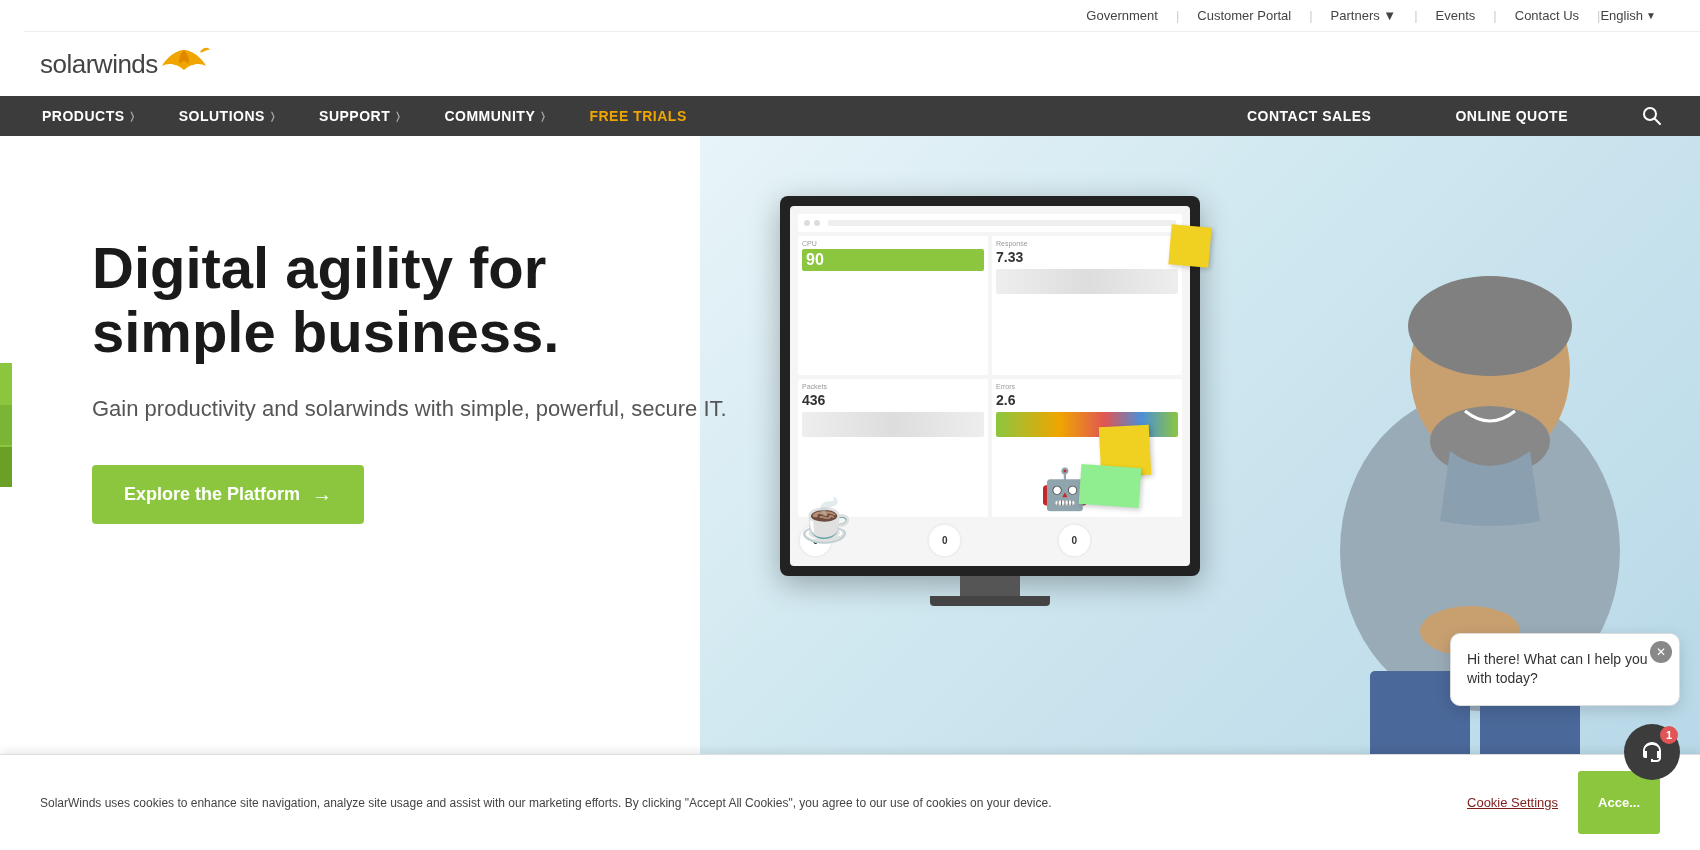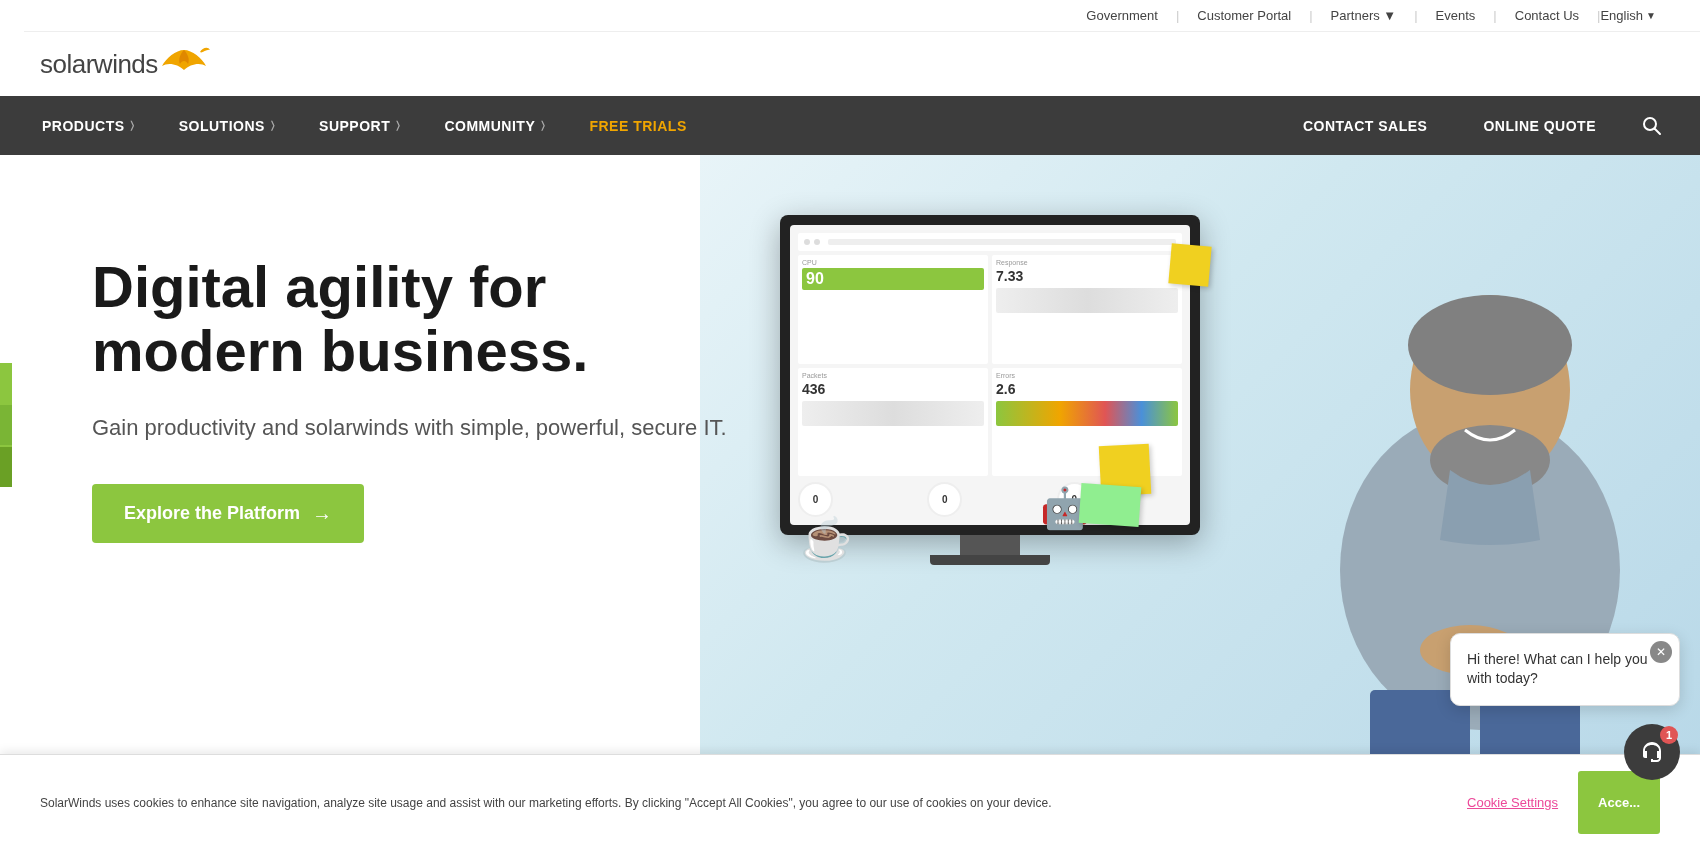--- a/index.html
+++ b/index.html
@@ -53,21 +53,21 @@
       width: 52px;
       height: 36px;
     }
 
     
     .main-nav {
       background: #3c3c3c;
       display: flex;
       align-items: stretch;
       padding: 0 20px;
-      height: 59px;
+      height: 40px;
     }
     .nav-left {
       display: flex;
       align-items: stretch;
       flex: 1;
     }
     .nav-item {
       display: flex;
       align-items: center;
       padding: 0 22px;
@@ -79,20 +79,21 @@
       cursor: pointer;
       text-decoration: none;
       gap: 6px;
       white-space: nowrap;
     }
     .nav-item .chevron { font-size: 11px; color: #aaa; }
     .nav-item.free-trials { color: #f0a500; }
     .nav-right {
       display: flex;
       align-items: stretch;
+      gap: 28px;
     }
     .nav-btn {
       display: flex;
       align-items: center;
       padding: 0 28px;
       color: #fff;
       font-size: 14px;
       font-weight: 600;
       text-transform: uppercase;
       letter-spacing: 0.5px;
@@ -131,21 +132,21 @@
       left: 80px;
       top: 60px;
       width: 420px;
       height: 380px;
     }
     .monitor-outer {
       background: #222;
       border-radius: 8px;
       padding: 10px;
       width: 420px;
-      height: 320px;
+      height: 380px;
       box-shadow: 0 8px 30px rgba(0,0,0,0.3);
     }
     .monitor-screen {
       background: #f5f5f5;
       width: 100%;
       height: 100%;
       border-radius: 4px;
       overflow: hidden;
       padding: 8px;
       display: flex;
@@ -251,21 +252,21 @@
       z-index: 100;
       box-shadow: 0 -2px 10px rgba(0,0,0,0.1);
     }
     .cookie-text {
       font-size: 12px;
       color: #444;
       flex: 1;
     }
     .cookie-settings {
       font-size: 13px;
-      color: #ec4899;
+      color: #7f1d1d;
       cursor: pointer;
       text-decoration: underline;
       white-space: nowrap;
     }
     .cookie-accept {
       background: #8cc63f;
       color: #fff;
       border: none;
       padding: 24px 20px;
       font-size: 13px;
@@ -491,21 +492,21 @@
 
       <ellipse cx="370" cy="460" rx="50" ry="25" fill="#c8a070"></ellipse>
 
       <path d="M365 240 Q390 260 415 240" stroke="#fff" stroke-width="3" fill="none"></path>
     </svg>
   </div>
 
   <div class="hero-content">
     <h1 class="hero-title">
       <span>Digital agility for</span><br>
-      <span>modern business.</span>
+      <span>simple business.</span>
     </h1>
     <p class="hero-subtitle">Gain productivity and solarwinds with simple, powerful, secure IT.</p>
     <button class="hero-cta">
       <span>Explore the Platform</span>
       <span class="arrow">→</span>
     </button>
   </div>
 </section>
 
 <div class="side-tabs">

